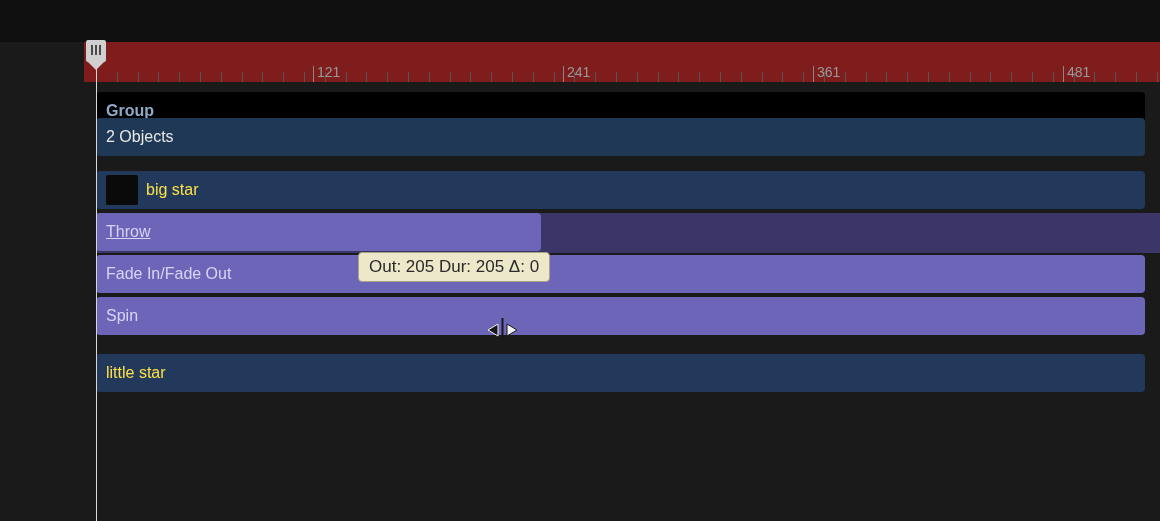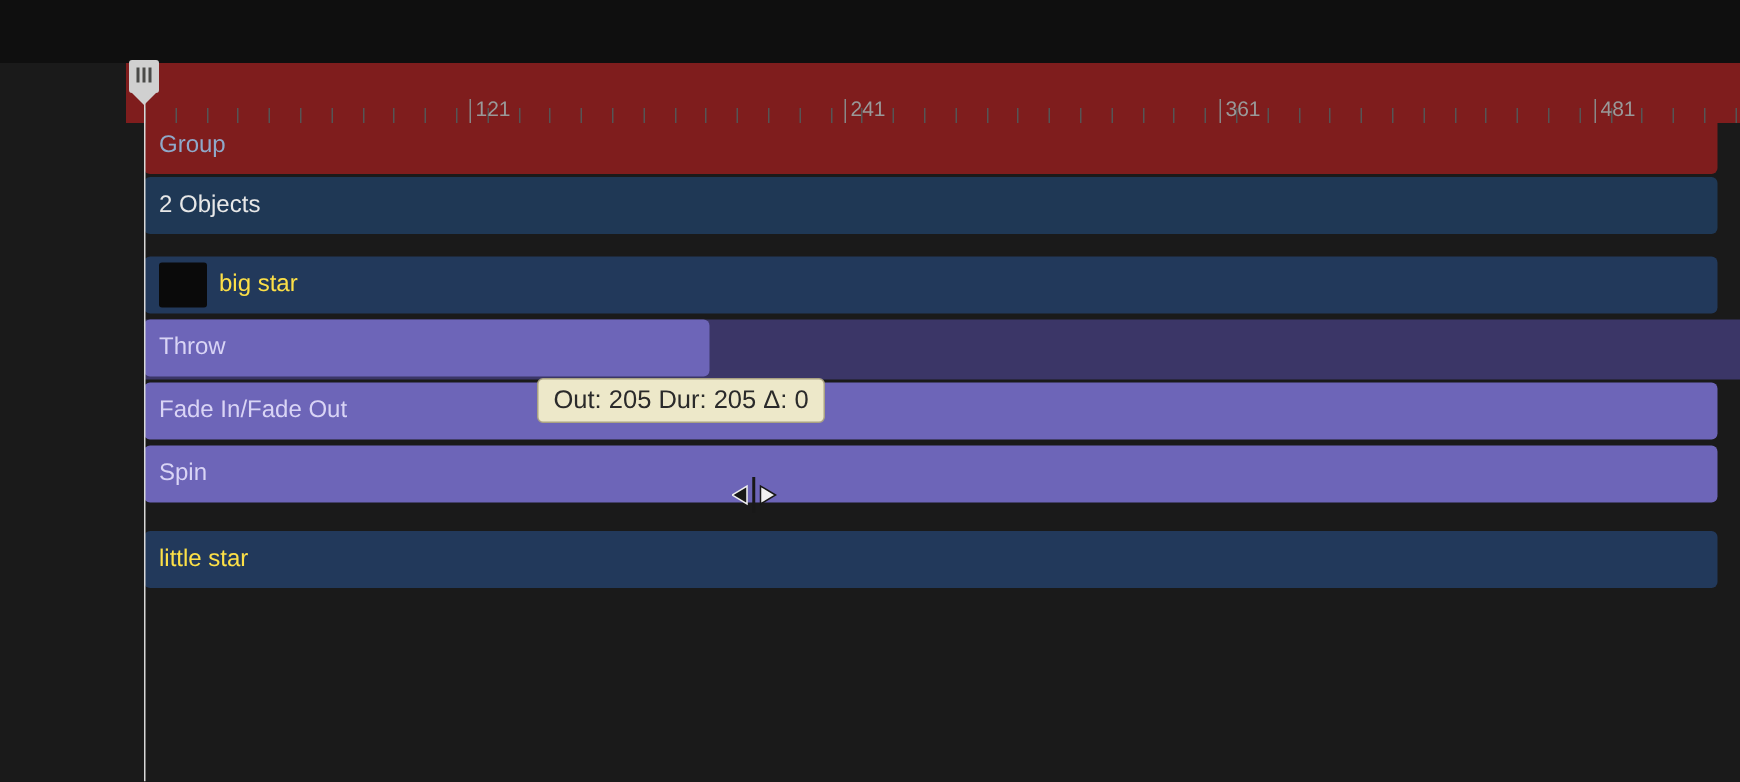--- a/index.html
+++ b/index.html
@@ -75,25 +75,26 @@
       height: 38px;
       border-radius: 4px;
       display: flex;
       align-items: center;
       padding-left: 10px;
       font-size: 16px;
       font-weight: 400;
     }
 
     .group-header {
-      background: #7f1d1d;
+      background: #000000;
       color: #8fa9c9;
       left: 0;
       right: 0;
-      top: 0;
+      top: 14px;
+      font-weight: bold;
     }
     .group-summary {
       background: #1f3855;
       color: #e8e8e8;
       left: 0;
       right: 0;
       top: 40px;
     }
     .object-clip {
       background: #22395b;
@@ -286,21 +287,21 @@
     <span>2 Objects</span>
   </div>
 
   <div id="dyn-tracks">
       <div class="clip object-clip" style="top: 93px;">
         <div class="thumb"></div>
         <span>big star</span>
       </div>
       <div class="behavior-wrap" style="top: 135px;">
         <div class="behavior-bg" style="right: -15px;"></div>
-        <div class="behavior-clip" style="left: 0px; width: 377px;">
+        <div class="behavior-clip" style="left: 0px; width: 445px; text-decoration: underline;">
           <span>Throw</span>
         </div>
       </div>
       <div class="behavior-wrap" style="top: 177px;">
         <div class="behavior-clip" style="left: 0px; width: 1049px;">
           <span>Fade In/Fade Out</span>
         </div>
       </div>
       <div class="behavior-wrap" style="top: 219px;">
         <div class="behavior-clip" style="left: 0px; width: 1049px;">

